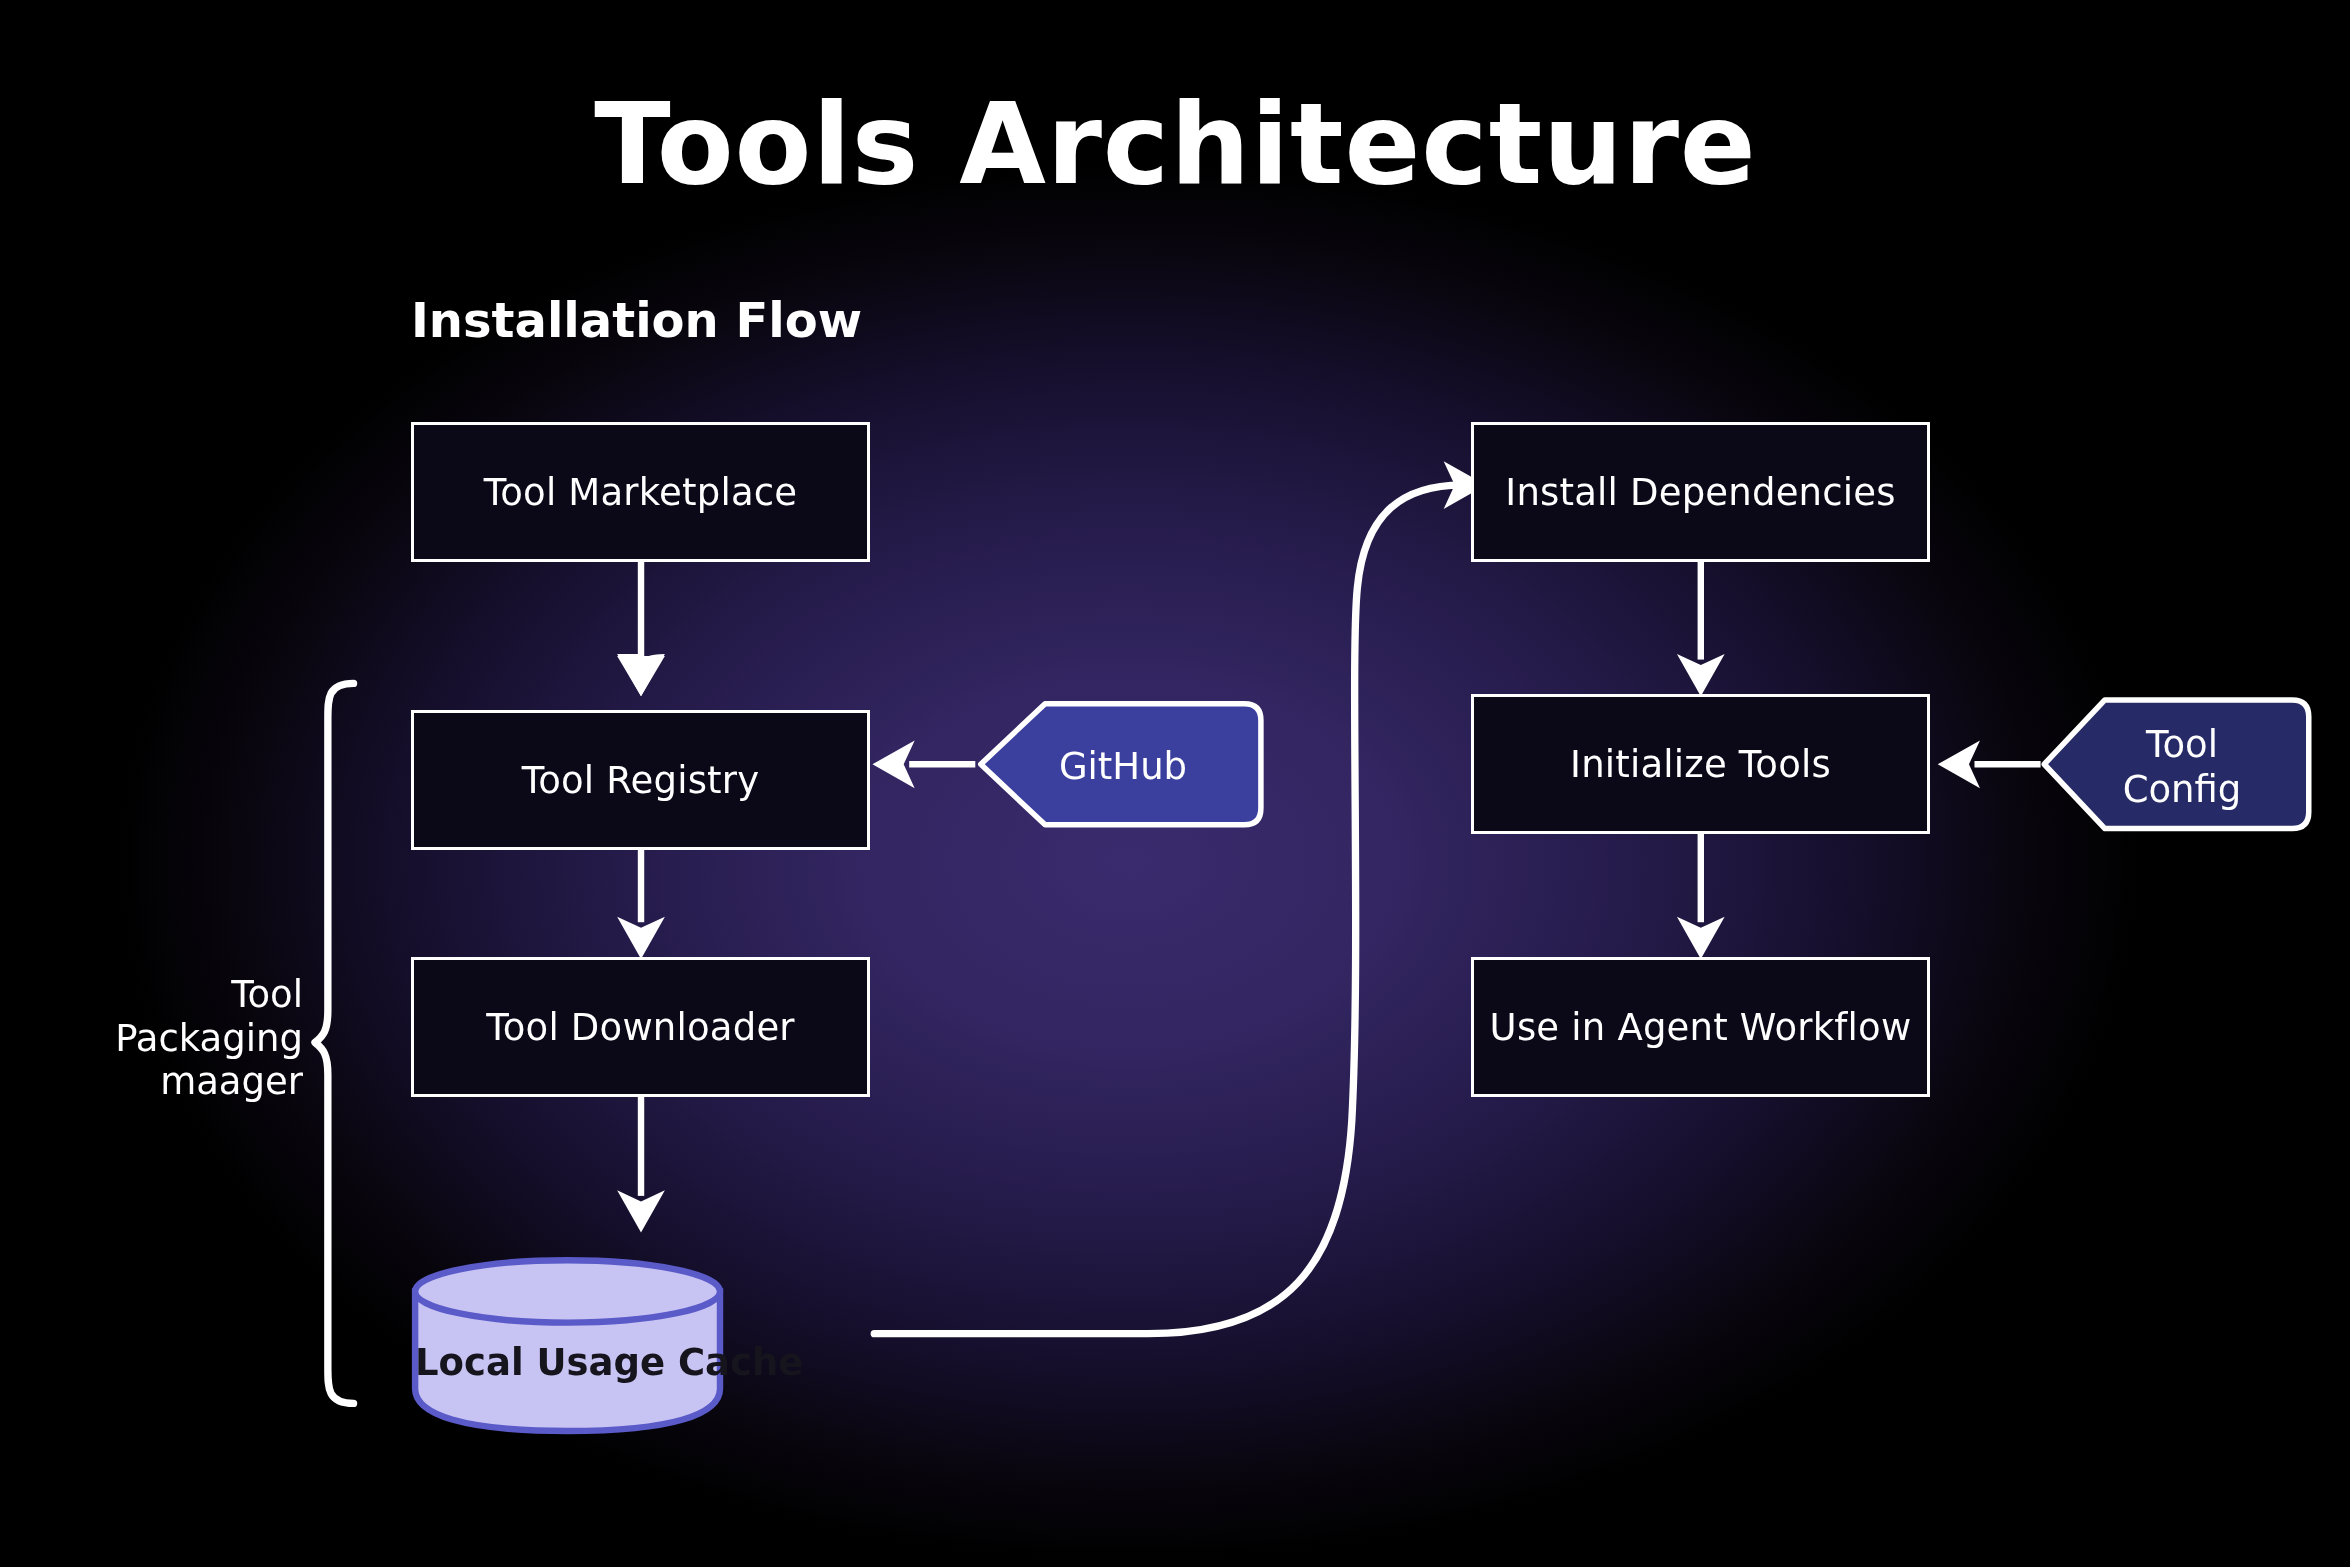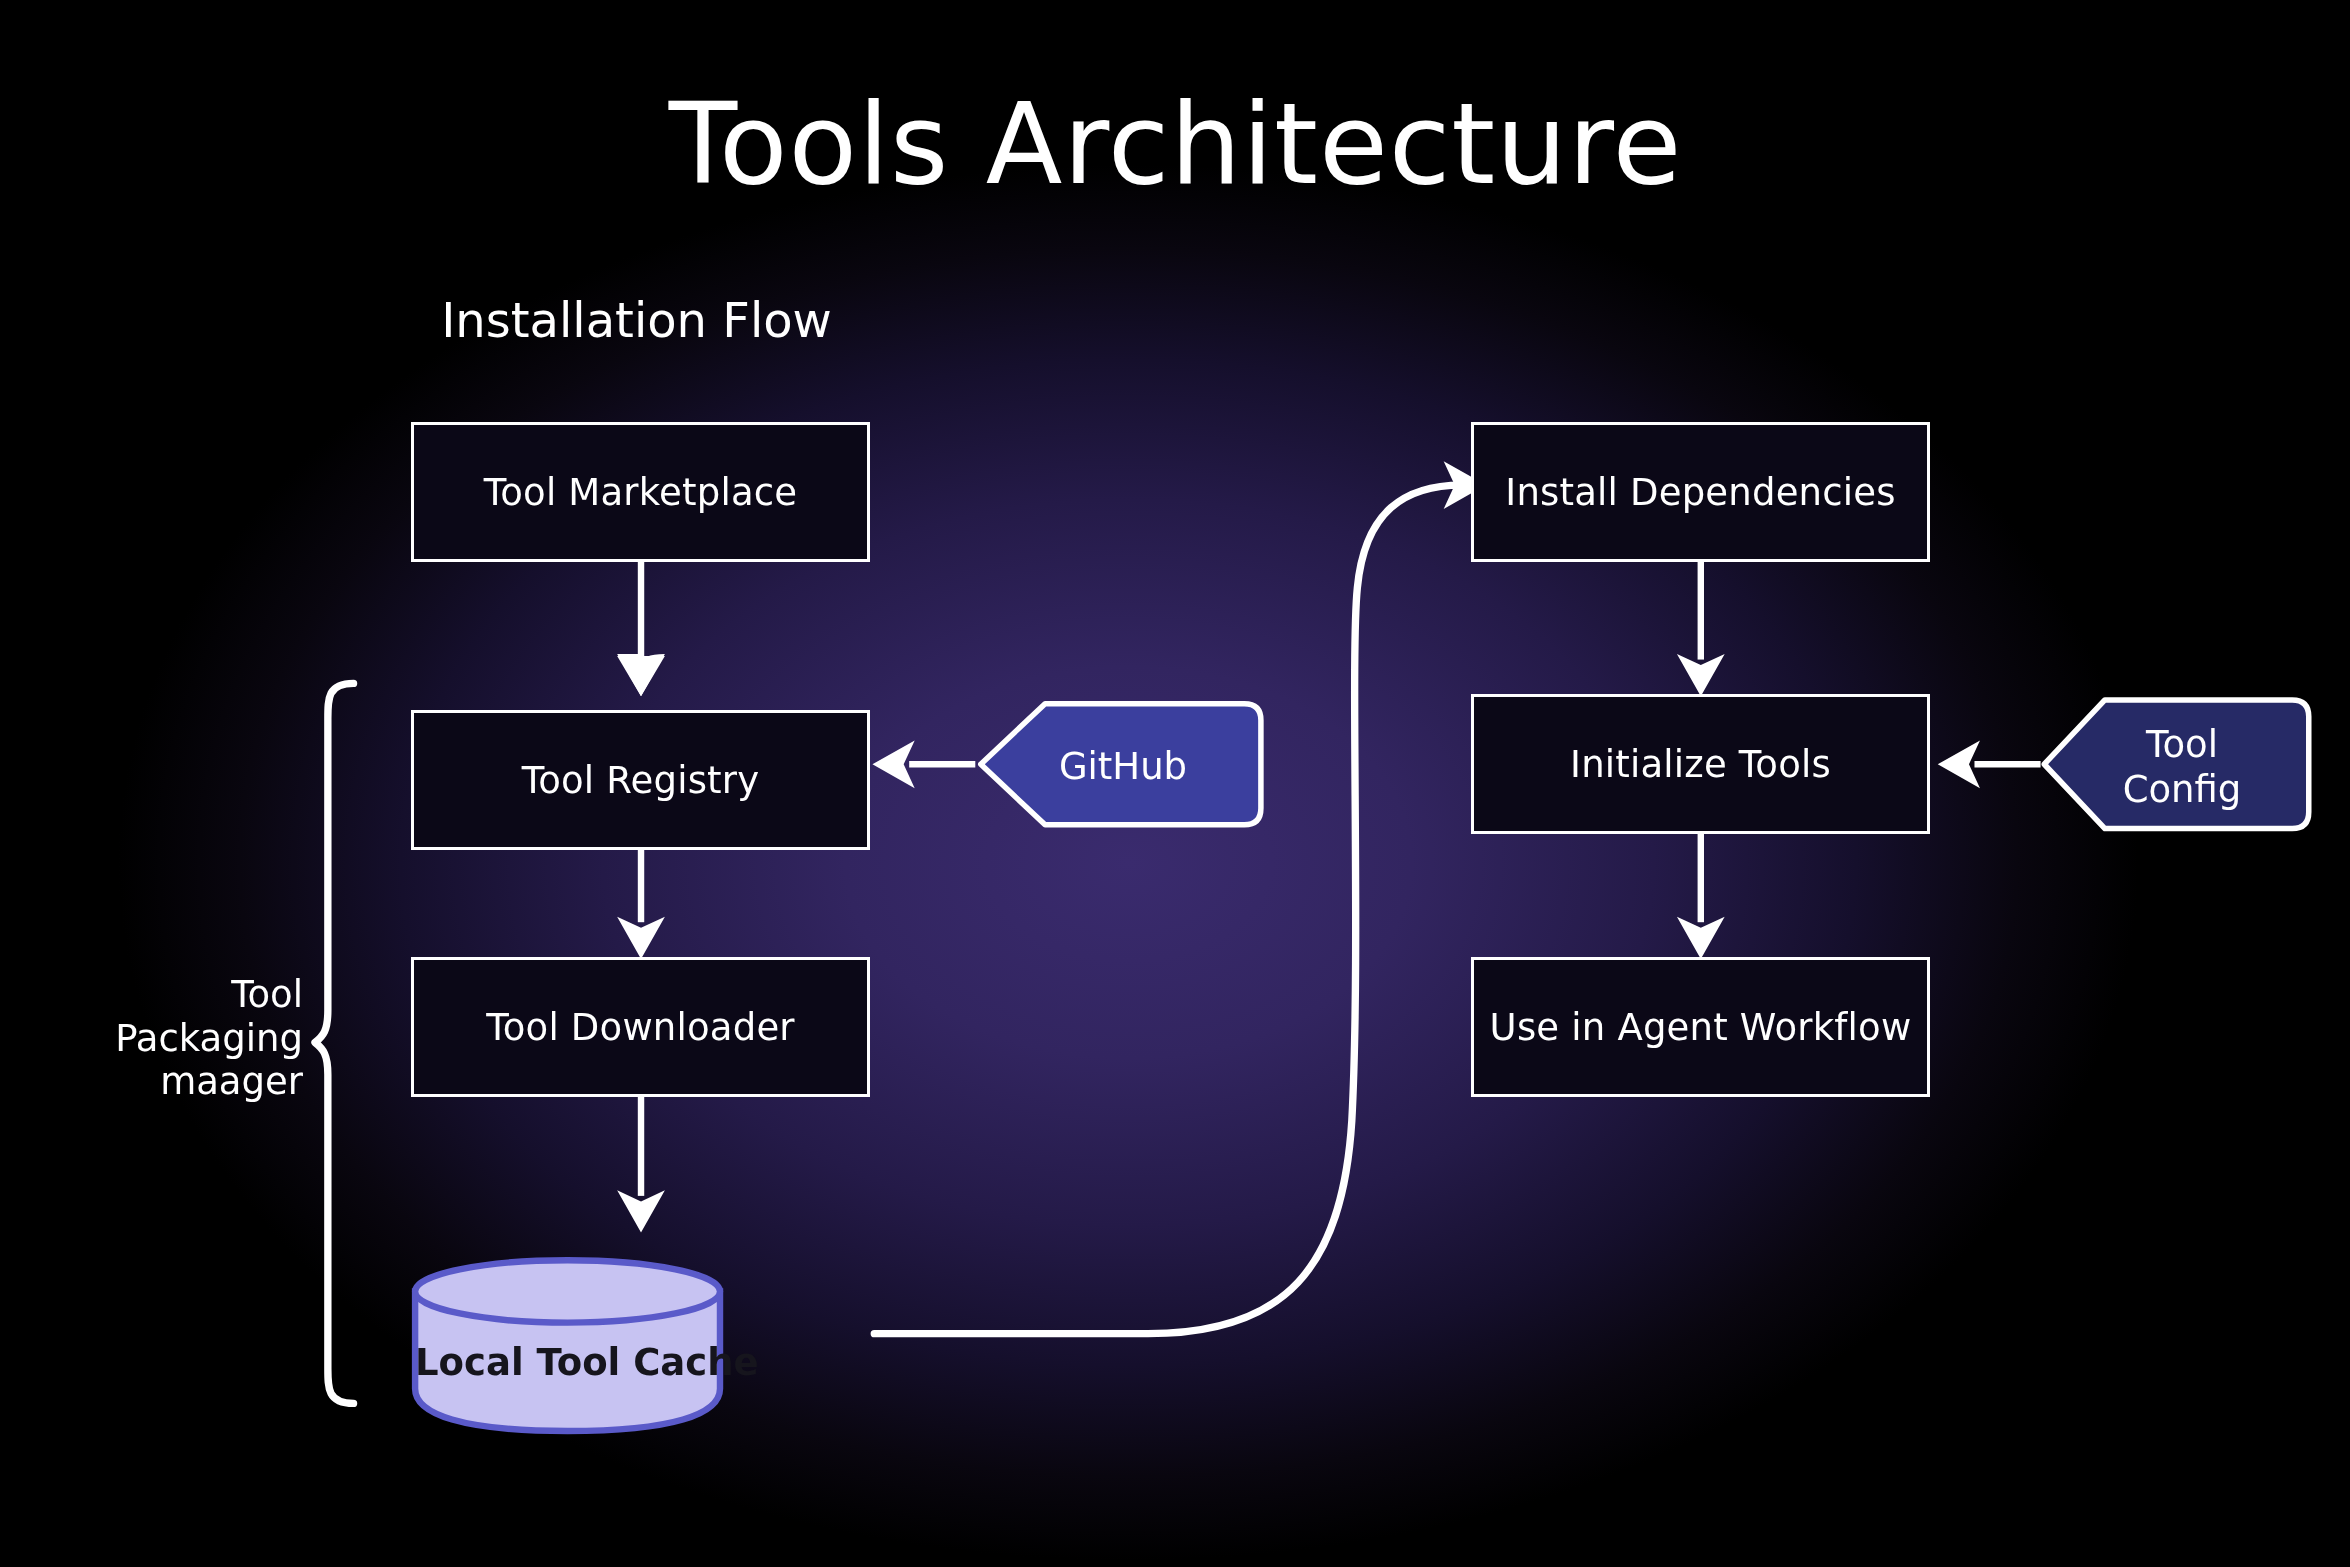--- a/index.html
+++ b/index.html
@@ -35,21 +35,21 @@
   .proc {
     border: 3.7px solid #ffffff;
     background: #0b0817;
     color: #ffffff;
     font-size: 37px;
     letter-spacing: 0.2px;
   }
   .title {
     position: absolute;
     color: #ffffff;
-    font-weight: normal;
+    font-weight: bold;
     white-space: nowrap;
   }
   #main-title {
     font-size: 112px;
     left: 0;
     width: 2351px;
     top: 79px;
     text-align: center;
     letter-spacing: 0.9px;
   }
@@ -183,21 +183,21 @@
   </div>
 
   <div class="node proc" style="left:411px; top:694px; width:459px; height:140px;margin-top:16px;">
     <span>Tool Registry</span>
   </div>
 
   <div class="node proc" style="left:411px; top:957px; width:459px; height:140px;">
     <span>Tool Downloader</span>
   </div>
 
-  <div class="cyl-label" style="left:415px; top:1341px; width:305px;">Local Tool Cache</div>
+  <div class="cyl-label" style="left:415px; top:1341px; width:305px;">Local Usage Cache</div>
 
   <div class="node proc" style="left:1471px; top:422px; width:459px; height:140px;">
     <span>Install Dependencies</span>
   </div>
 
   <div class="node proc" style="left:1471px; top:694px; width:459px; height:140px;">
     <span>Initialize Tools</span>
   </div>
 
   <div class="node proc" style="left:1471px; top:957px; width:459px; height:140px;">

